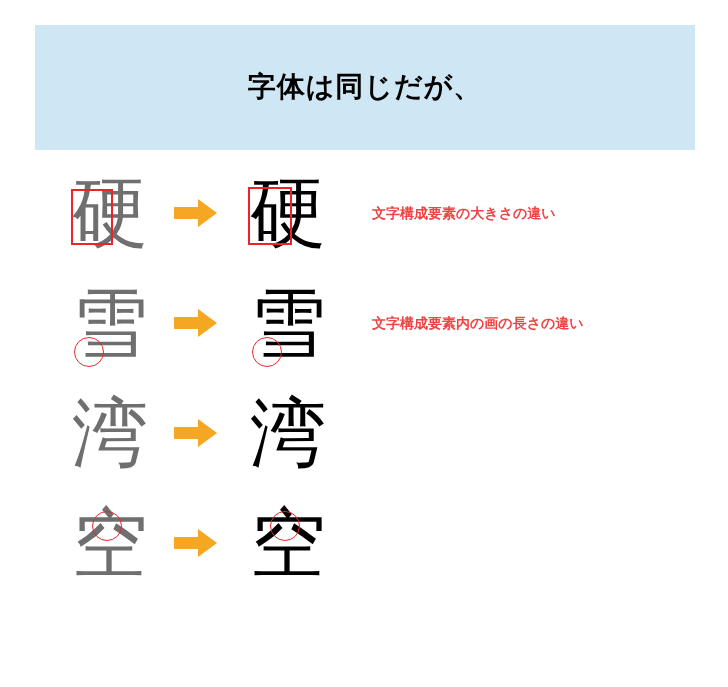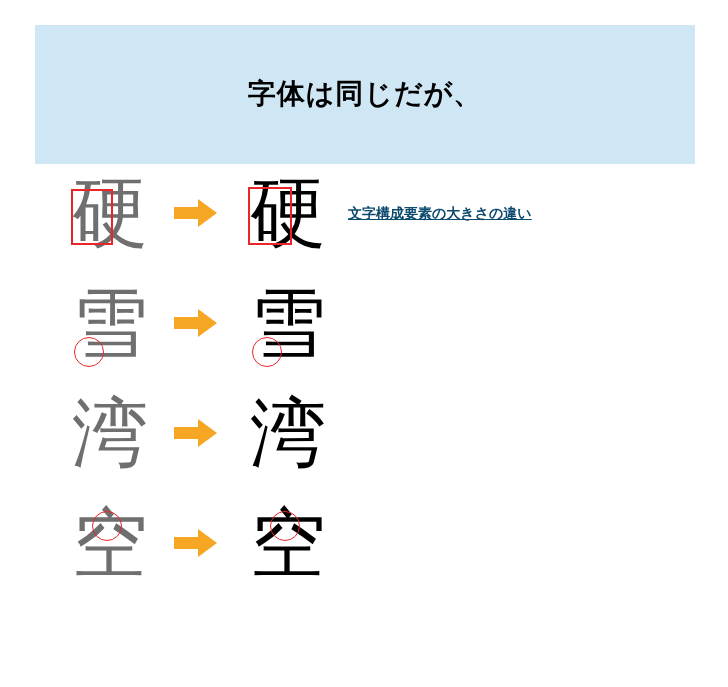--- a/index.html
+++ b/index.html
@@ -15,21 +15,21 @@
     position: relative;
     overflow: hidden;
   }
 
   
   .title-banner {
     position: absolute;
     left: 35px;
     top: 25px;
     width: 660px;
-    height: 139px;
+    height: 125px;
     background: #cfe7f5;
     display: flex;
     flex-direction: column;
     align-items: center;
     justify-content: center;
   }
   .title-line {
     font-size: 28px;
     font-weight: bold;
     letter-spacing: 1px;
@@ -83,26 +83,26 @@
     width: 52px;
     display: flex;
     align-items: center;
     justify-content: center;
   }
   .arrow svg { display: block; }
 
   
   .note {
     flex: 1 1 auto;
+    margin-left: 24px;
     font-size: 14px;
     font-weight: bold;
     line-height: 1.6;
-    color: #0c4a6e;
+    color: #ef4444;
     white-space: pre-line;
-    text-decoration: underline;
   }
 
   
   .marker-rect {
     position: absolute;
     border: 2px solid #e8262a;
     box-sizing: border-box;
     pointer-events: none;
   }
   .marker-circle {
@@ -164,20 +164,21 @@
       <svg width="44" height="30" viewBox="0 0 44 30" aria-hidden="true">
         <polygon points="0,9 24,9 24,1 43,15 24,29 24,21 0,21" fill="#f5a623"></polygon>
       </svg>
     </div>
 
     <div class="glyph-cell after">
       <span class="glyph after">雪</span>
       <span class="marker-circle r2-after-circle"></span>
     </div>
 
+    <div class="note">文字構成要素内の画の長さの違い</div>
   </div>
 
   <div class="row">
     <div class="glyph-cell before">
       <span class="glyph before">湾</span>
     </div>
 
     <div class="arrow">
       <svg width="44" height="30" viewBox="0 0 44 30" aria-hidden="true">
         <polygon points="0,9 24,9 24,1 43,15 24,29 24,21 0,21" fill="#f5a623"></polygon>

